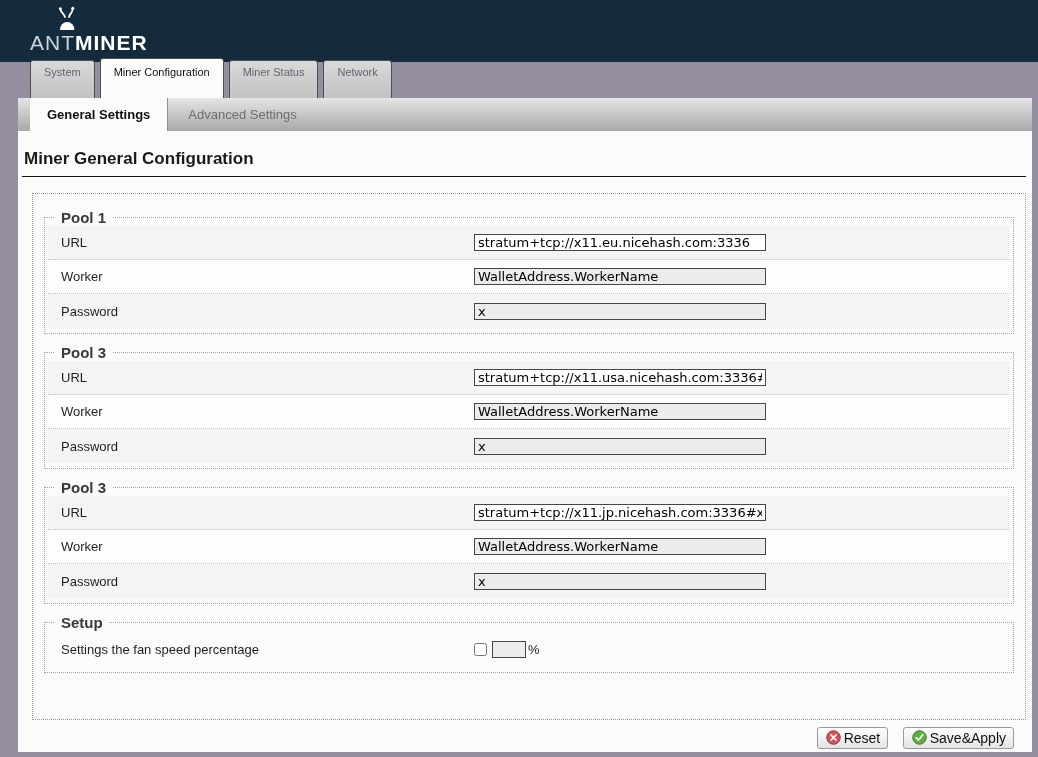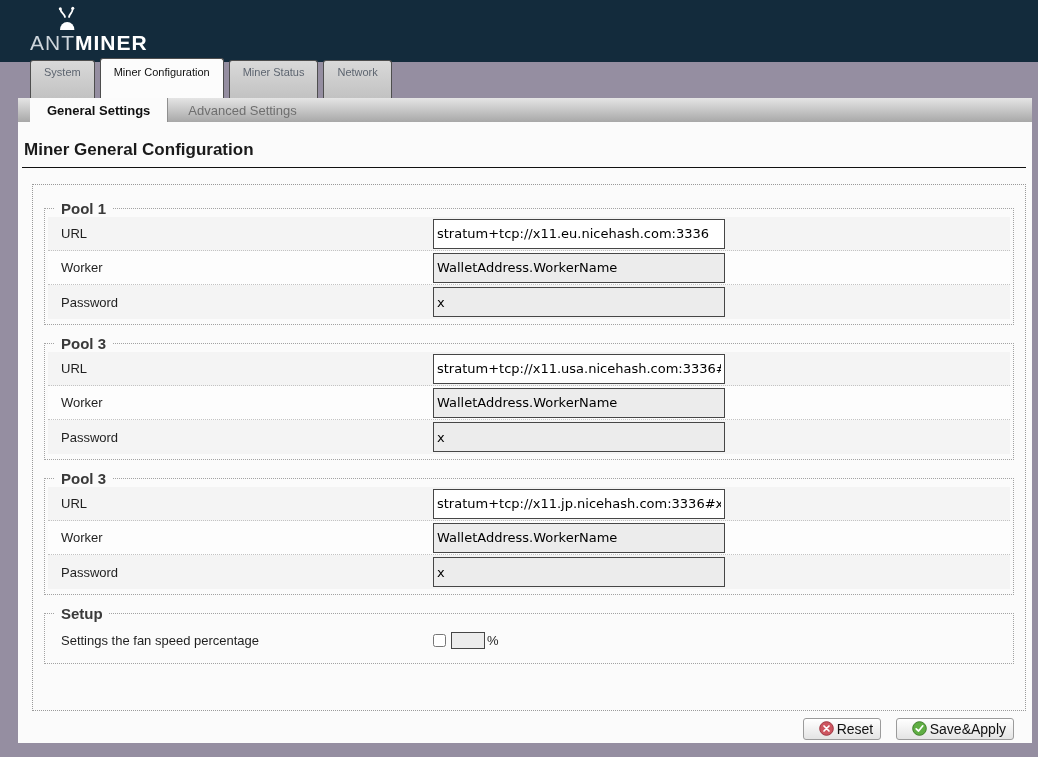--- a/index.html
+++ b/index.html
@@ -32,21 +32,21 @@
   }
   .tab.active {
     background:#fcfcfc; color:#101010; font-weight:normal;
     padding-top:7px;
     text-align:center;
   }
 
   
   .content { margin-left:18px; width:1014px; }
   .subtabbar {
-    height:24px; background:linear-gradient(#e5e5e5,#a8a8a8);
+    height:33px; background:linear-gradient(#e5e5e5,#a8a8a8);
     display:flex; align-items:stretch;text-align:right;
   }
   .subtab { display:flex; align-items:center; font-size:13px; cursor:pointer; }
   .subtab.active {
     background:#fbfbfb; font-weight:bold; color:#101010;
     margin-left:12px; padding:0 17px;
     border-right:1px solid #8f8f8f;
   }
   .subtab.inactive { color:#6e6e6e; padding:0 20px; }
 
@@ -70,28 +70,29 @@
   }
   fieldset.group legend {
     font-weight:bold; font-size:15px; color:#3a3a3a;
     margin-left:10px; padding:0 6px;
   }
 
   .row {
     display:flex; align-items:center; height:34px;
     margin:0 3px; padding-left:13px;
     border-bottom:1px dotted #c3c3c3;
+    gap:41px;
   }
   .row:last-child { border-bottom:none; }
   .row.shade { background:#f4f4f4; }
   .row.plain { background:#fdfdfd; }
   .row .flabel { width:372px; font-size:13px; color:#1f1f1f; }
 
   input.txt {
-    width:292px; height:30px;
+    width:292px; height:17px;
     border:1px solid #464646; background:#ececec;
     font-size:13px; font-family:"DejaVu Sans", sans-serif;
     padding:1px 3px; color:#000;
   }
   input.txt.url { background:#ffffff; }
 
   .setup-row { height:36px; border-bottom:none; }
   .fan-controls { display:flex; align-items:center; }
   input.chk { width:13px; height:13px; margin:0 5px 0 0; }
   input.fan {
@@ -101,21 +102,21 @@
     font-family:"DejaVu Sans", sans-serif;
   }
   .pct { font-size:13px; color:#1f1f1f; margin-left:2px; }
 
   
   .actions { position:absolute; right:18px; bottom:3px; }
   .btn {
     display:inline-flex; align-items:center;
     background:linear-gradient(#ffffff,#e4e4e4);
     border:1px solid #9b9b9b; border-radius:3px;
-    padding:2px 7px 2px 15px; margin-left:10px;
+    padding:2px 7px 2px 8px; margin-left:10px;
     font-size:14px; font-family:"Liberation Sans", sans-serif;
     color:#111; cursor:pointer;
   }
   .btn svg { margin-right:3px; }
 </style>
 </head>
 <body>
 
 <div class="header">
   <div class="logo">

